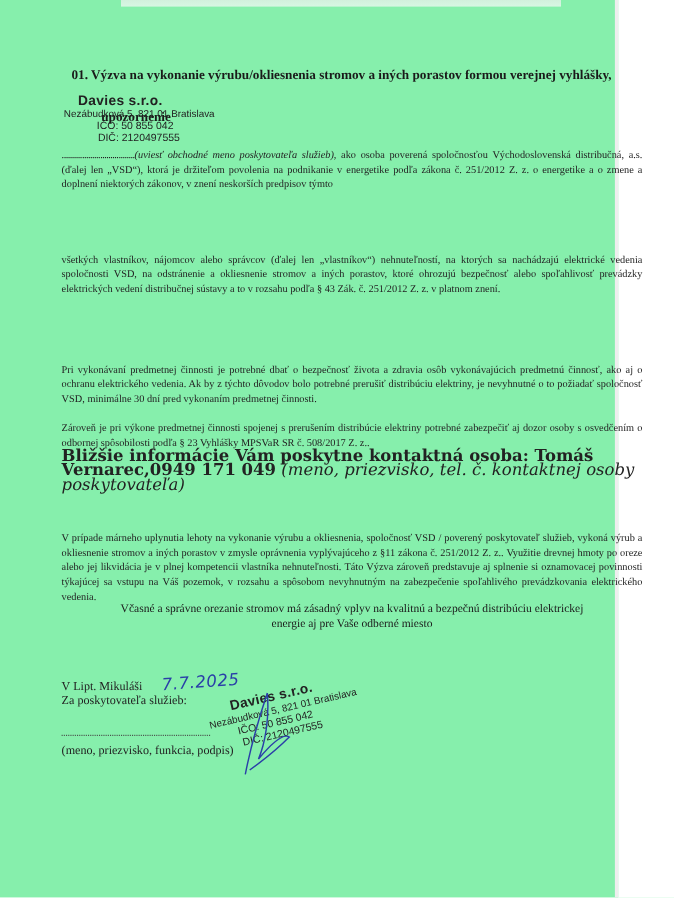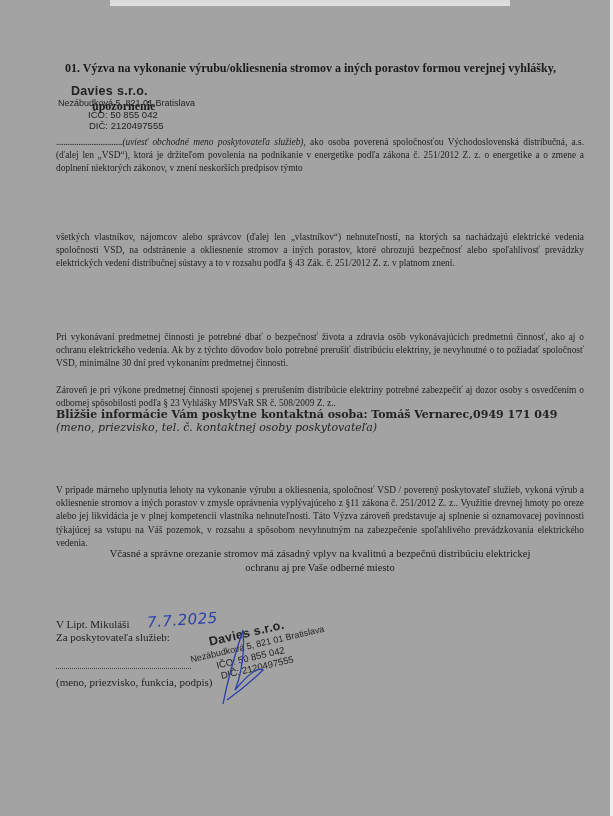--- a/index.html
+++ b/index.html
@@ -1,17 +1,17 @@
 <!DOCTYPE html>
 <html><head>
 <meta charset="utf-8">
 <style>
   html, body { margin: 0; padding: 0; background: #ffffff; }
   body { width: 613px; height: 816px; position: relative; overflow: hidden; color: #1a1a1a; }
-  .page { position: absolute; left: 0; top: 0; width: 613px; height: 816px; background: #a3a3a3; }
+  .page { position: absolute; left: 0; top: 0; width: 562px; height: 816px; background: #86efac; }
   .ghost { position: absolute; left: 110px; top: 0; width: 400px; height: 6px; background: linear-gradient(#f1f1f1, #fafafa); opacity: .7; }
   .edge { position: absolute; right: 0; top: 0; width: 3px; height: 816px; background: #eeeeee; }
 
   .title { position: absolute; left: 65px; top: 61px; width: 530px; font-family: "Liberation Serif", serif; font-weight: bold; font-size: 12px; line-height: 14px; }
   .title .sub { display: block; padding-left: 27px; margin-top: 24px; }
 
   .stamp1 { position: absolute; left: 63px; top: 84px; font-family: "Liberation Sans", sans-serif; color: #222; }
   .stamp1 .nm { position: absolute; left: 8px; top: 0; font-weight: bold; font-size: 12.5px; white-space: nowrap; letter-spacing: .3px; }
   .stamp1 .ad { position: absolute; left: -5px; top: 14px; font-size: 9px; white-space: nowrap; }
   .stamp1 .ico { position: absolute; left: 25px; top: 25px; font-size: 9.5px; white-space: nowrap; }
@@ -19,21 +19,21 @@
 
   .p { position: absolute; left: 56px; width: 528px; font-family: Liberation Serif, serif; font-size: 9.4px; line-height: 13.2px; text-align: justify; color: #222; margin-top: 34px; }
   .p i { font-style: italic; }
   .dots { letter-spacing: -.5px; }
 
   .center { position: absolute; left: 56px; width: 528px; text-align: center; }
   .vyzyva { top: 168px; font-family: "Liberation Serif", serif; font-weight: bold; font-size: 9.5px; letter-spacing: 3px; }
   .deadline { top: 268px; font-family: "Liberation Serif", serif; font-weight: bold; font-size: 10.5px; }
   .closing { top: 547px; font-family: "Liberation Serif", serif; font-weight: normal; font-size: 10.5px; line-height: 14px; }
 
-  .contact { position: absolute; left: 56px; top: 408px; width: 528px; font-family: "DejaVu Serif", serif; font-size: 11px; line-height: 13px; color: #222; }
+  .contact { position: absolute; left: 56px; top: 408px; width: 528px; font-family: "DejaVu Serif", serif; font-size: 15px; line-height: 13px; color: #222; }
   .contact b { font-weight: bold; }
   .contact i { font-style: italic; }
 
   .sig { position: absolute; left: 56px; font-family: "Liberation Serif", serif; font-size: 11px; color: #222; }
   .hand { position: absolute; left: 147px; top: 611px; font-family: "DejaVu Sans", sans-serif; font-style: italic; font-size: 15px; color: #2a3fa8; transform: rotate(-4deg); letter-spacing: .5px; }
   .sigline { position: absolute; left: 56px; top: 668px; width: 135px; border-bottom: 1px dotted #444; }
 
   .stamp2 { position: absolute; left: 186px; top: 640px; transform: rotate(-13deg); transform-origin: left top; font-family: "Liberation Sans", sans-serif; color: #222; }
   .stamp2 .nm { position: absolute; left: 22px; top: 0; font-weight: bold; font-size: 12.5px; white-space: nowrap; letter-spacing: .3px; }
   .stamp2 .ad { position: absolute; left: 0; top: 15px; font-size: 9px; white-space: nowrap; }
@@ -63,31 +63,31 @@
 
   <div class="p" style="top:102px;">
     <span class="dots">....................................</span><i>(uviesť obchodné meno poskytovateľa služieb),</i><span> ako osoba poverená spoločnosťou Východoslovenská distribučná, a.s. (ďalej len „VSD“), ktorá je držiteľom povolenia na podnikanie v energetike podľa zákona č. 251/2012 Z. z. o energetike a o zmene a doplnení niektorých zákonov, v znení neskorších predpisov týmto</span>
   </div>
 
 
   <div class="p" style="top:197px;">všetkých vlastníkov, nájomcov alebo správcov (ďalej len „vlastníkov“) nehnuteľností, na ktorých sa nachádzajú elektrické vedenia spoločnosti VSD, na odstránenie a okliesnenie stromov a iných porastov, ktoré ohrozujú bezpečnosť alebo spoľahlivosť prevádzky elektrických vedení distribučnej sústavy a to v rozsahu podľa § 43 Zák. č. 251/2012 Z. z. v platnom znení.</div>
 
 
   <div class="p" style="top:297px;">Pri vykonávaní predmetnej činnosti je potrebné dbať o bezpečnosť života a zdravia osôb vykonávajúcich predmetnú činnosť, ako aj o ochranu elektrického vedenia. Ak by z týchto dôvodov bolo potrebné prerušiť distribúciu elektriny, je nevyhnutné o to požiadať spoločnosť VSD, minimálne 30 dní pred vykonaním predmetnej činnosti.</div>
-  <div class="p" style="top:350px;">Zároveň je pri výkone predmetnej činnosti spojenej s prerušením distribúcie elektriny potrebné zabezpečiť aj dozor osoby s osvedčením o odbornej spôsobilosti podľa § 23 Vyhlášky MPSVaR SR č. 508/2009 Z. z..</div>
+  <div class="p" style="top:350px;">Zároveň je pri výkone predmetnej činnosti spojenej s prerušením distribúcie elektriny potrebné zabezpečiť aj dozor osoby s osvedčením o odbornej spôsobilosti podľa § 23 Vyhlášky MPSVaR SR č. 508/2017 Z. z..</div>
 
   <div class="contact">
     <b>Bližšie informácie Vám poskytne kontaktná osoba: Tomáš Vernarec,0949 171 049</b><i> (meno, priezvisko, tel. č. kontaktnej osoby poskytovateľa)</i>
   </div>
 
   <div class="p" style="top:450px;">V prípade márneho uplynutia lehoty na vykonanie výrubu a okliesnenia, spoločnosť VSD / poverený poskytovateľ služieb, vykoná výrub a okliesnenie stromov a iných porastov v zmysle oprávnenia vyplývajúceho z §11 zákona č. 251/2012 Z. z.. Využitie drevnej hmoty po oreze alebo jej likvidácia je v plnej kompetencii vlastníka nehnuteľnosti. Táto Výzva zároveň predstavuje aj splnenie si oznamovacej povinnosti týkajúcej sa vstupu na Váš pozemok, v rozsahu a spôsobom nevyhnutným na zabezpečenie spoľahlivého prevádzkovania elektrického vedenia.</div>
 
   <div class="center closing">
     <div>Včasné a správne orezanie stromov má zásadný vplyv na kvalitnú a bezpečnú distribúciu elektrickej</div>
-    <div>ochranu aj pre Vaše odberné miesto</div>
+    <div>energie aj pre Vaše odberné miesto</div>
   </div>
 
   <div class="sig" style="top:618px;">V Lipt. Mikuláši</div>
   <div class="hand">7.7.2025</div>
   <div class="sig" style="top:631px;">Za poskytovateľa služieb:</div>
   <div class="sigline"></div>
   <div class="sig" style="top:676px;">(meno, priezvisko, funkcia, podpis)</div>
 
   <div class="stamp2">
     <div class="nm">Davies s.r.o.</div>

